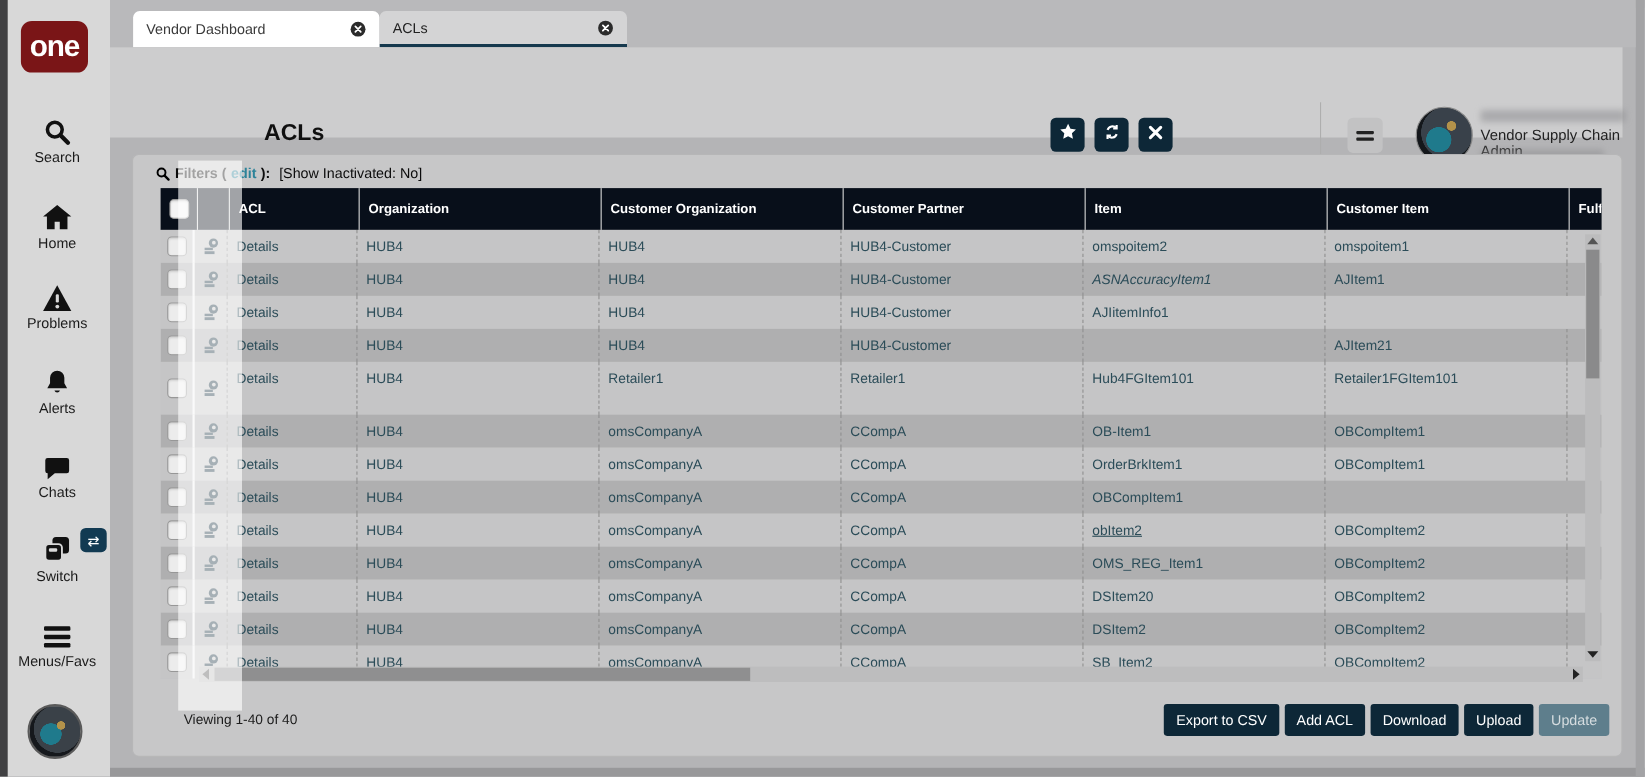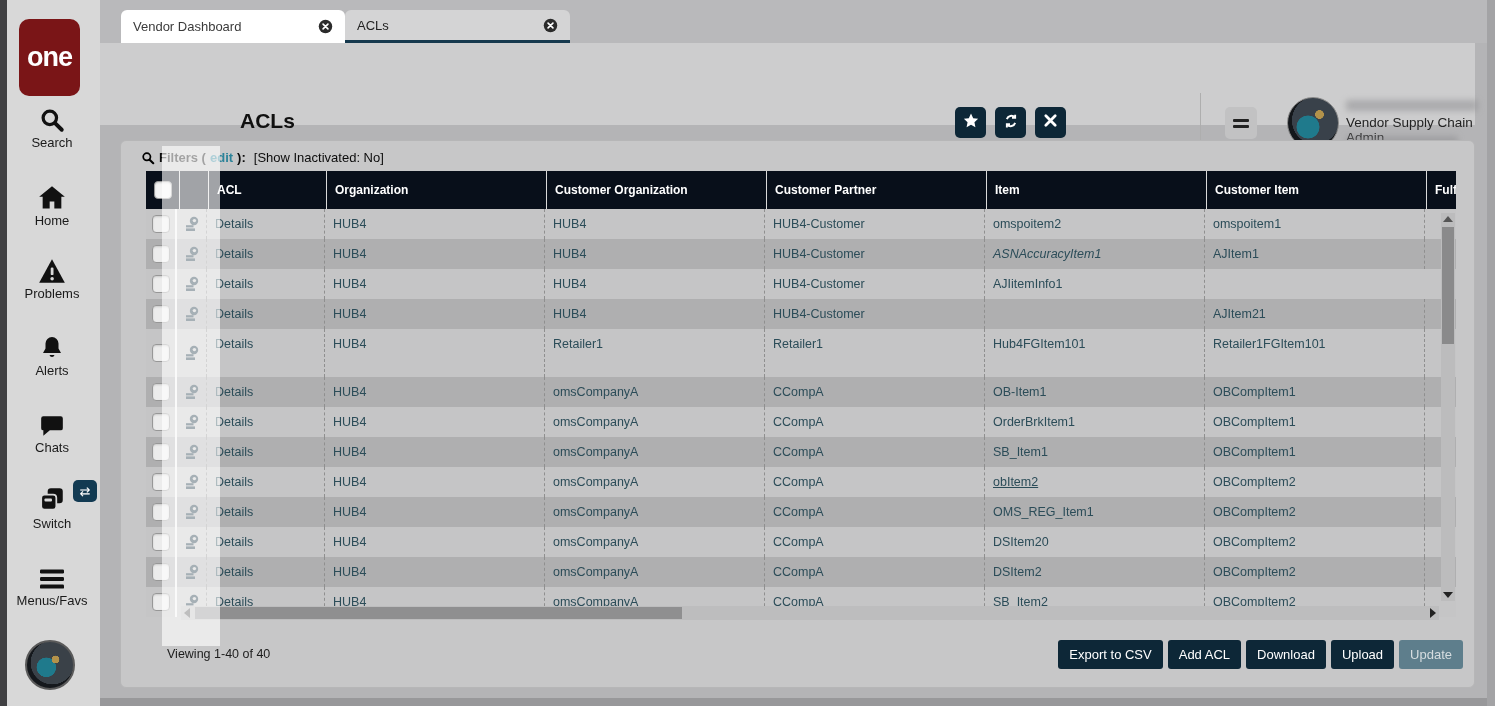--- a/index.html
+++ b/index.html
@@ -8,21 +8,21 @@
   .abs { position:absolute; }
 
   
   #top-strip   { left:0; top:0; width:1495px; height:7px; background:#a9a9ab; }
   #bottom-strip{ left:0; top:698px; width:1495px; height:8px; background:#98989a; }
   #right-strip { left:1487px; top:0; width:8px; height:706px; background:#a3a3a5; }
 
   
   #sidebar { left:0; top:0; width:100px; height:706px; background:#d8d8d8; }
   #sidebar-edge { left:0; top:0; width:7px; height:706px; background:#404042; }
-  #logo { left:19px; top:19px; width:61px; height:77px; background:#7a1517;
+  #logo { left:19px; top:19px; width:61px; height:47px; background:#7a1517;
     border-radius:10px; color:#fff; display:flex; align-items:center; justify-content:center;
     font-size:27px; font-weight:bold; letter-spacing:-1px; }
   .nav-item { position:absolute; left:7px; width:90px; text-align:center; color:#111; }
   .nav-item .nicon { height:30px; display:flex; align-items:flex-end; justify-content:center; }
   .nav-item .nlabel { font-size:13px; margin-top:2px; color:#1a1a1a; }
   .switch-badge { position:absolute; left:66px; top:-4px; width:24px; height:22px;
     background:#123a52; border-radius:5px; color:#fff; font-size:13px;
     display:flex; align-items:center; justify-content:center; }
   #sidebar-avatar { left:25px; top:640px; width:50px; height:50px; border-radius:50%;
     background:radial-gradient(circle at 62% 38%, #b3924a 0 9%, transparent 10%),
@@ -452,21 +452,20 @@
               <rect x="2" y="9.2" width="7.5" height="2.2" fill="#17313f"></rect>
               <rect x="2" y="12.4" width="9" height="2.6" fill="#17313f"></rect>
             </svg>
           </div>
           <div class="tcell" style="flex: 0 0 118px; width: 118px;">
             <span class="details-link">Details</span>
           </div>
           <div class="tcell" style="flex: 0 0 220px; width: 220px;">HUB4</div>
           <div class="tcell" style="flex: 0 0 220px; width: 220px;">omsCompanyA</div>
           <div class="tcell" style="flex: 0 0 220px; width: 220px;">CCompA</div>
-          <div class="tcell" style="flex: 0 0 220px; width: 220px;">SB_Item1</div>
           <div class="tcell" style="flex: 0 0 220px; width: 220px;">OBCompItem1</div>
           <div class="tcell" style="flex: 0 0 30px; width: 30px;"></div>
         </div>
         <div class="trow light" style="height: 30px;">
           <div class="tcell cb" style="flex: 0 0 31px;">
             <div class="checkbox"></div>
           </div>
           <div class="tcell ric" style="flex: 0 0 29px;">
             <svg width="16" height="17" viewBox="0 0 16 17">
               <circle cx="10" cy="5" r="4.2" fill="#17313f"></circle>

